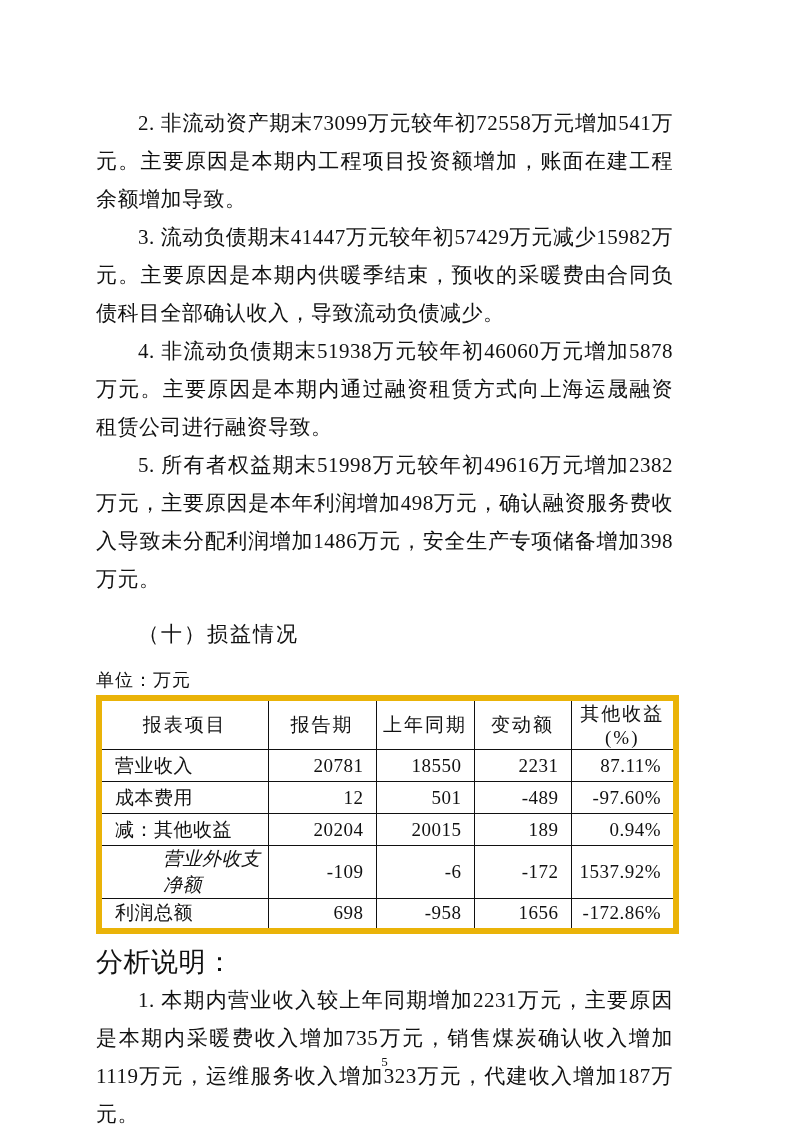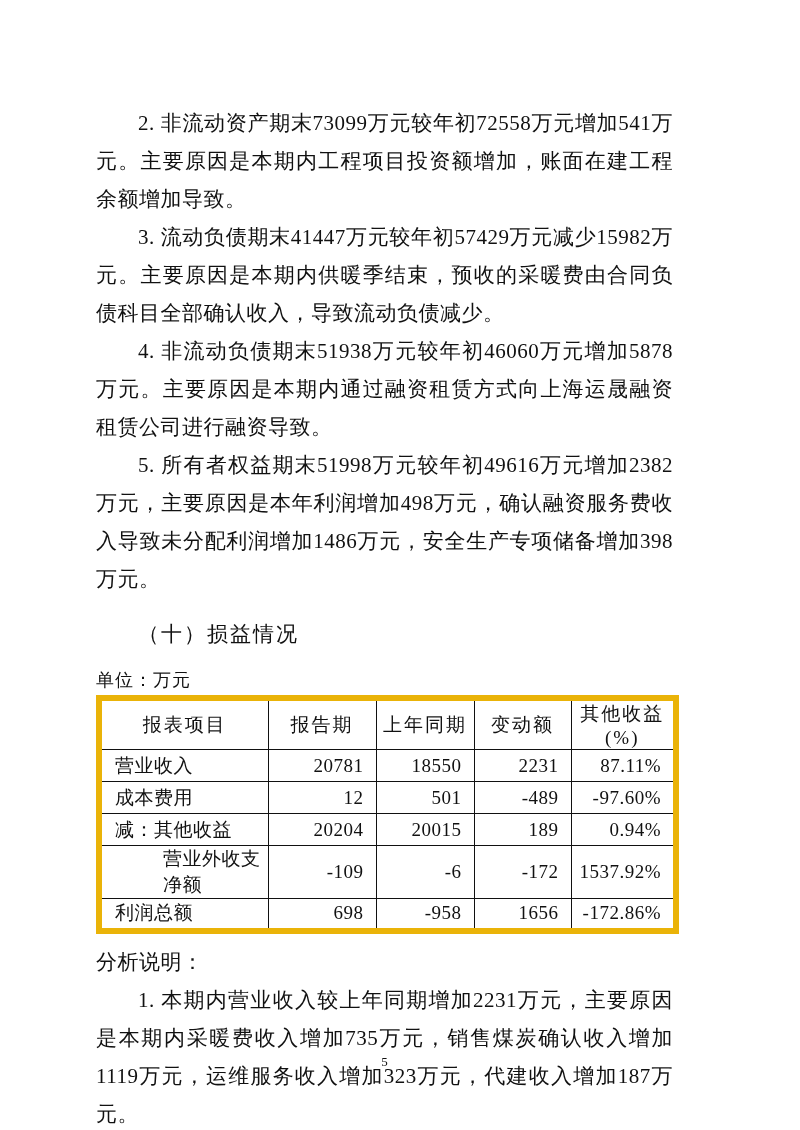--- a/index.html
+++ b/index.html
@@ -54,25 +54,25 @@
     border: 1px solid #111111;
     height: 32px;
     font-size: 19px;
     font-weight: normal;
     padding: 0;
     letter-spacing: 0.5px;
     vertical-align: middle;
   }
   .pl-table th { text-align: center; letter-spacing: 2px; }
   .pl-table td.item { text-align: left; padding-left: 13px; }
-  .pl-table td.item.indent { padding-left: 61px; }
+  .pl-table td.item.indent { padding-left: 61px; font-style: italic; }
   .pl-table td.num { text-align: right; padding-right: 12px; }
   .analysis-label {
     margin: 9px 0 0 0;
-    font-size: 21px;
+    font-size: 27px;
     line-height: 38px;
     letter-spacing: 0.5px;
   }
   .page-number {
     position: absolute;
     left: 96px;
     top: 1054px;
     width: 577px;
     text-align: center;
     font-size: 13px;

